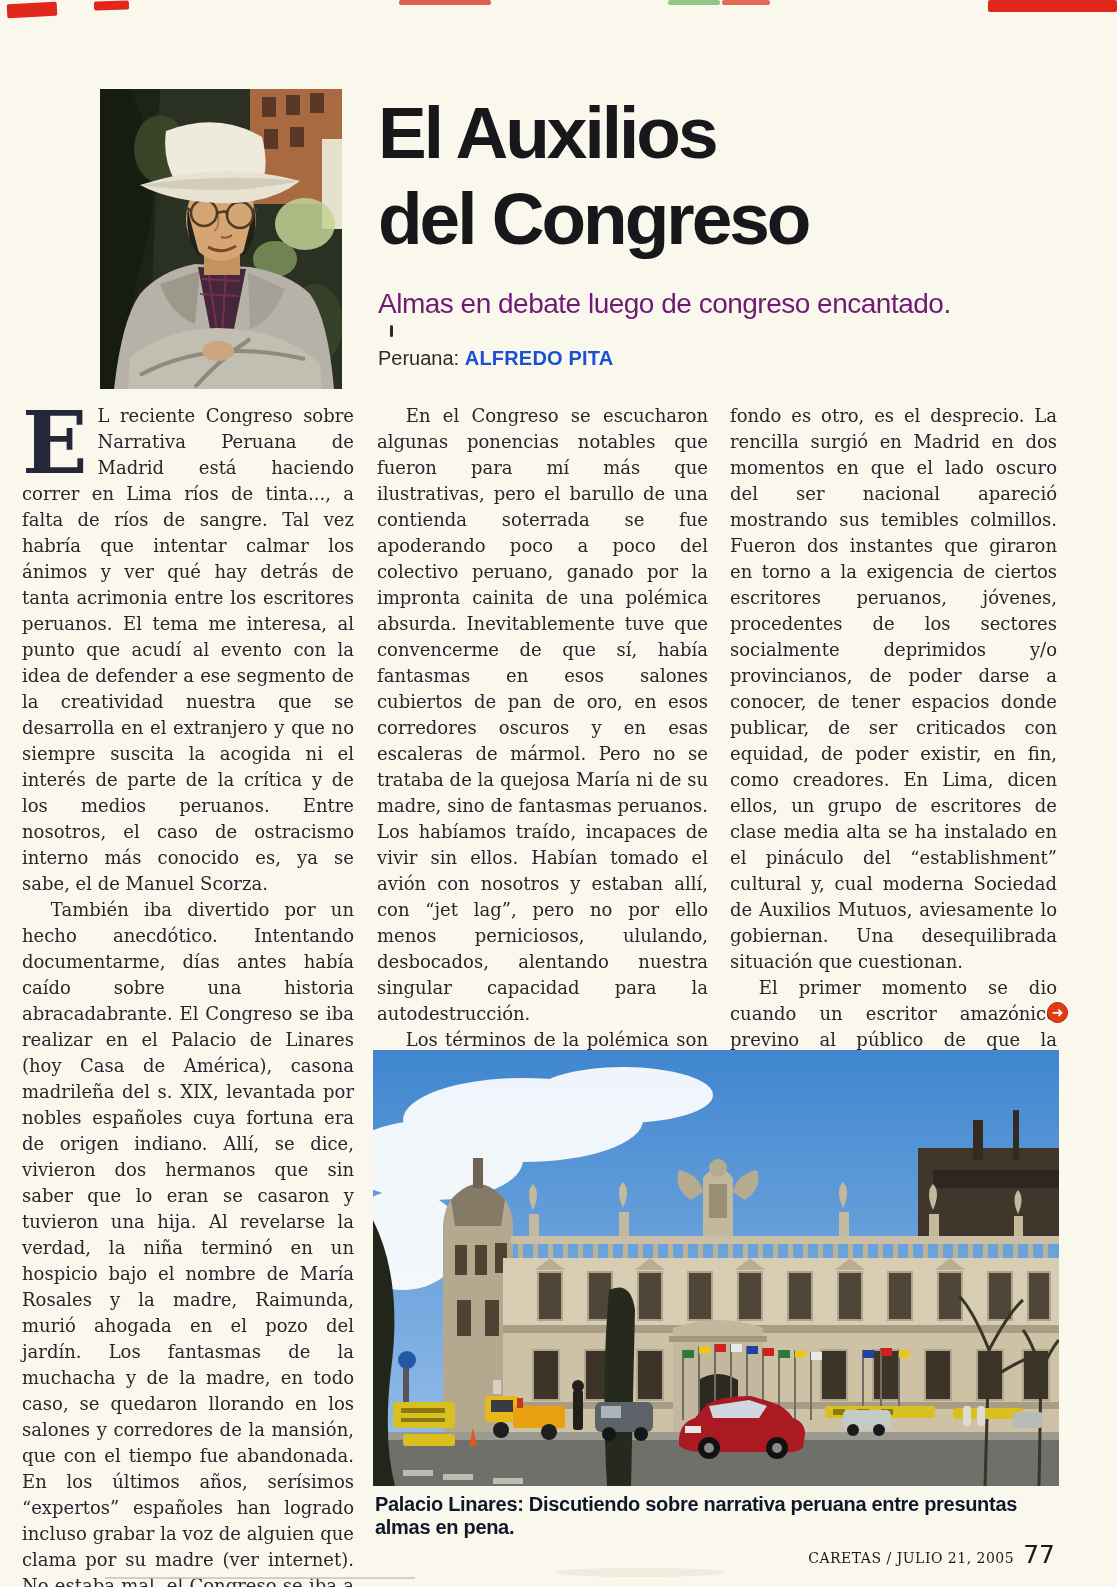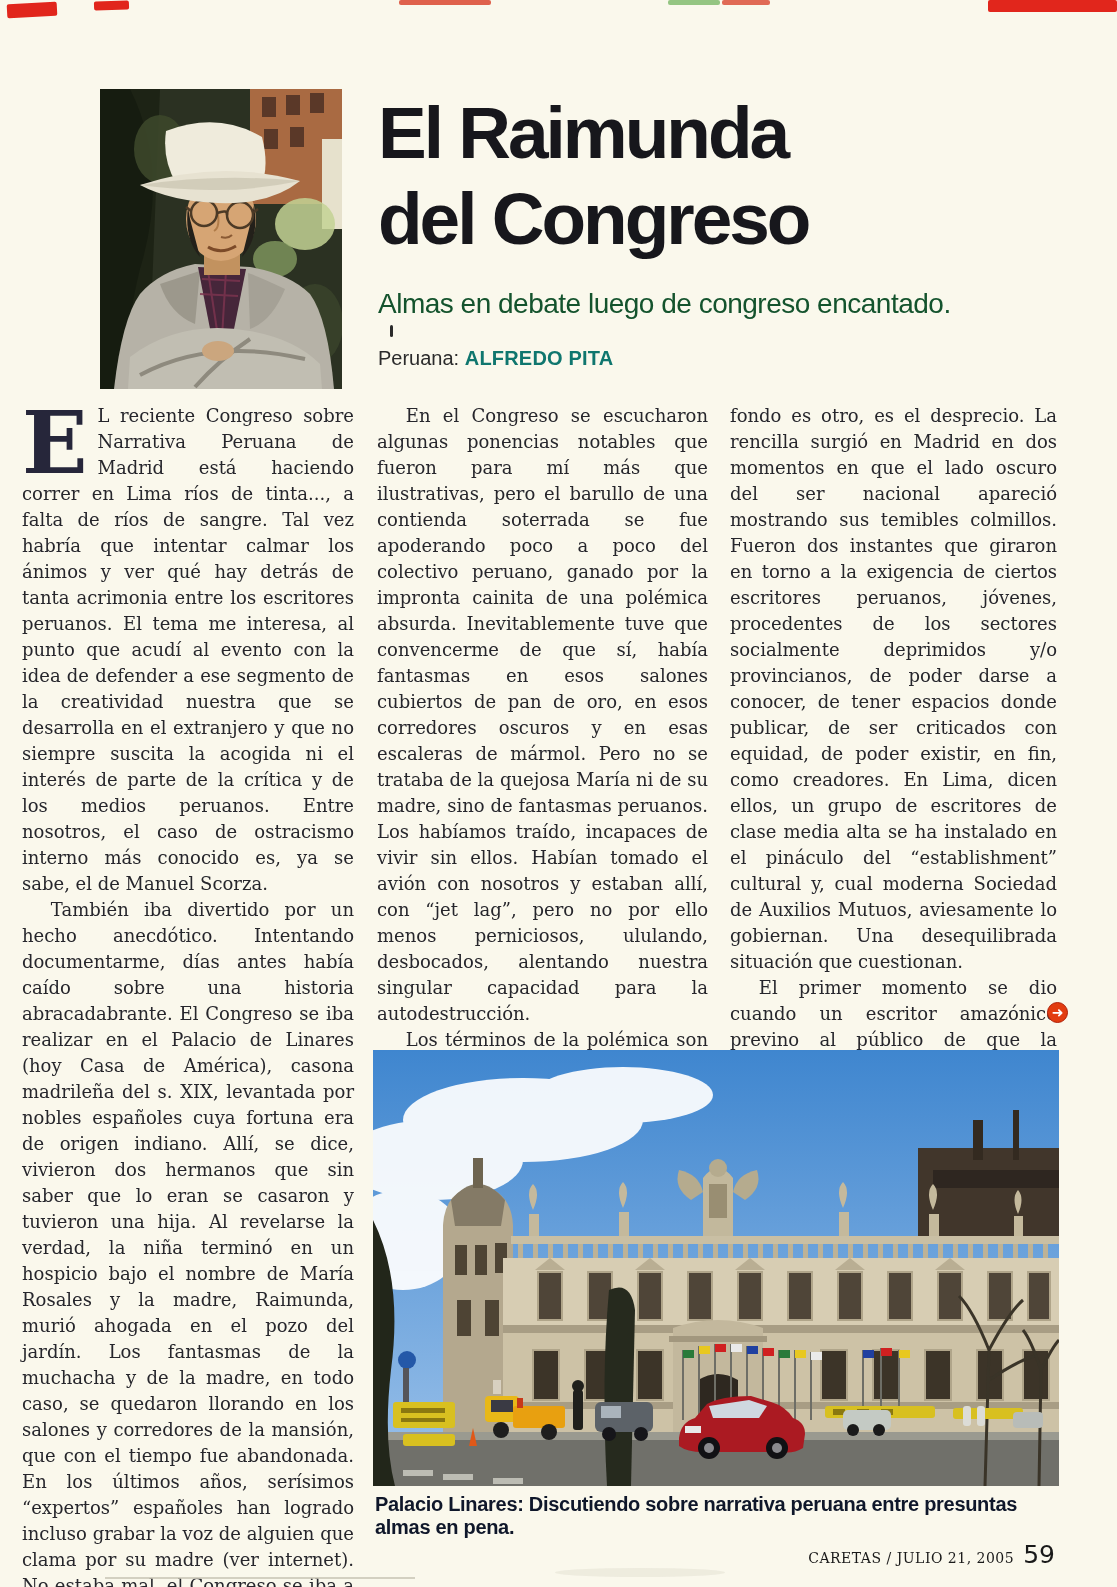--- a/index.html
+++ b/index.html
@@ -7,24 +7,24 @@
        font-family:"Liberation Sans",sans-serif;}
   .abs{position:absolute;}
 
   
   .scanmark{position:absolute;border-radius:2px;}
 
   
   .headline{left:378px;top:90px;width:700px;}
   .headline h1{margin:0;font-family:"Liberation Sans",sans-serif;font-weight:bold;
       font-size:73px;line-height:86px;letter-spacing:-3px;color:#17171c;transform-origin:left top;}
-  .subtitle{margin-top:25px;font-size:28px;line-height:34px;color:#14532d;letter-spacing:-0.5px;}
+  .subtitle{margin-top:25px;font-size:28px;line-height:34px;color:#701a75;letter-spacing:-0.5px;}
   .tickmark{position:absolute;left:11px;top:258px;width:3px;height:12px;background:#2a2a2a;border-radius:2px;}
   .byline{margin-top:26px;font-size:20px;color:#2b2b2b;}
-  .byline b{font-weight:bold;color:#0f766e;letter-spacing:0.2px;}
+  .byline b{font-weight:bold;color:#1d4ed8;letter-spacing:0.2px;}
 
   
   .col{position:absolute;top:403px;font-family:"DejaVu Serif",serif;font-size:18px;
        line-height:26px;color:#26262c;text-align:justify;}
   .col p{margin:0;}
   .col p.indent{text-indent:1.6em;}
   .dropcap{float:left;font-family:"DejaVu Serif",serif;font-weight:bold;font-size:86px;
        line-height:72px;padding:4px 10px 0 0;color:#26263a;}
 
   
@@ -109,21 +109,21 @@
 
     <path d="M66,42 Q118,22 162,48 Q170,80 160,98 L76,94 Q62,70 66,42 Z" fill="#efebdc"></path>
     <path d="M76,88 Q120,100 160,92 L160,98 Q120,108 76,94 Z" fill="#2c2c32"></path>
     <path d="M40,96 Q118,70 200,92 Q170,116 118,114 Q70,112 40,96 Z" fill="#e7e2d1"></path>
     <path d="M40,96 Q118,84 200,92 Q150,102 110,101 Q66,100 40,96 Z" fill="#c9c4b0" opacity="0.7"></path>
   </svg>
 </div>
 
 <div class="abs headline">
   <h1 style="position:relative;">
-    <span style="display:block;">El Raimunda</span>
+    <span style="display:block;">El Auxilios</span>
     <span style="display:block;">del Congreso</span>
   </h1>
   <div class="subtitle">Almas en debate luego de congreso encantado.</div>
   <div class="byline" style="position:relative;">
     <span class="tickmark" style="left:12px;top:-22px;"></span>
     <span>Peruana:</span>
     <b>ALFREDO PITA</b>
   </div>
 </div>
 
@@ -375,17 +375,17 @@
         <circle cx="34" cy="310" r="9" fill="#2458a8"></circle>
         <rect x="30" y="318" width="6" height="34" fill="#55555a"></rect>
         <rect x="120" y="330" width="8" height="14" fill="#d8d0c0"></rect>
       </g>
   </svg>
 </div>
 
 <div class="abs caption">Palacio Linares: Discutiendo sobre narrativa peruana entre presuntas almas en pena.</div>
 
 <div class="abs footer">
-  <span class="mag">CARETAS / JULIO 21, 2005</span><span class="pn">59</span>
+  <span class="mag">CARETAS / JULIO 21, 2005</span><span class="pn">77</span>
 </div>
 
 <div class="abs bottom-line"></div>
 <div class="abs bottom-shade"></div>
 
 </body></html>

